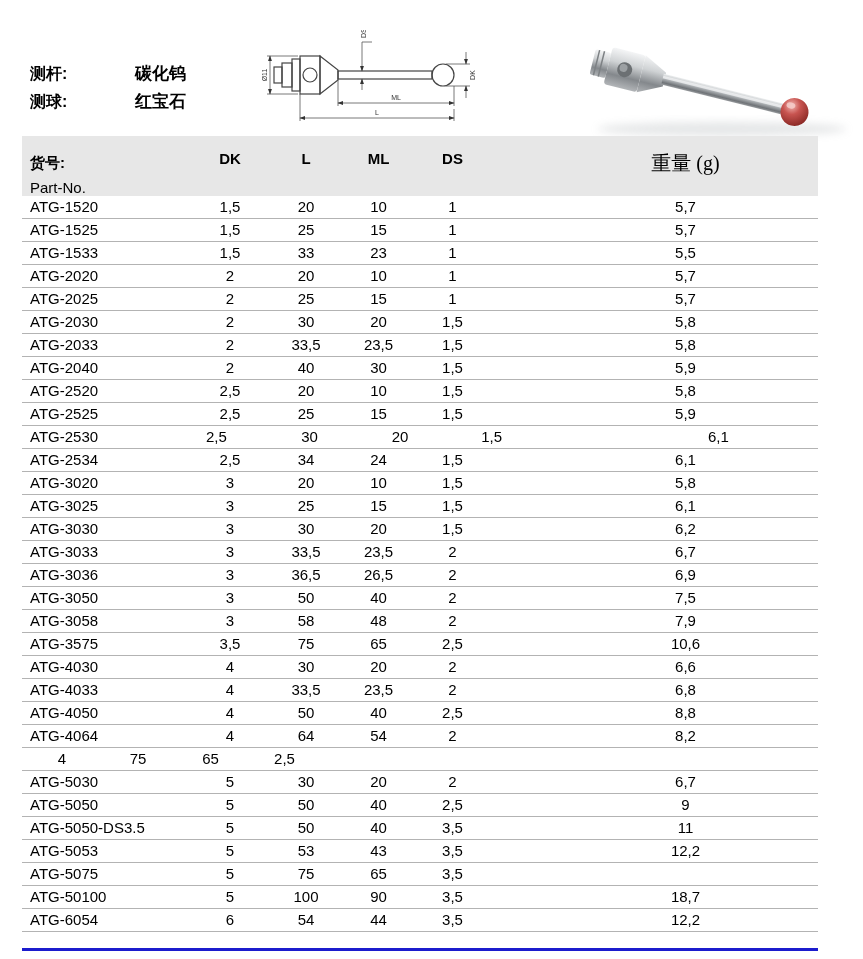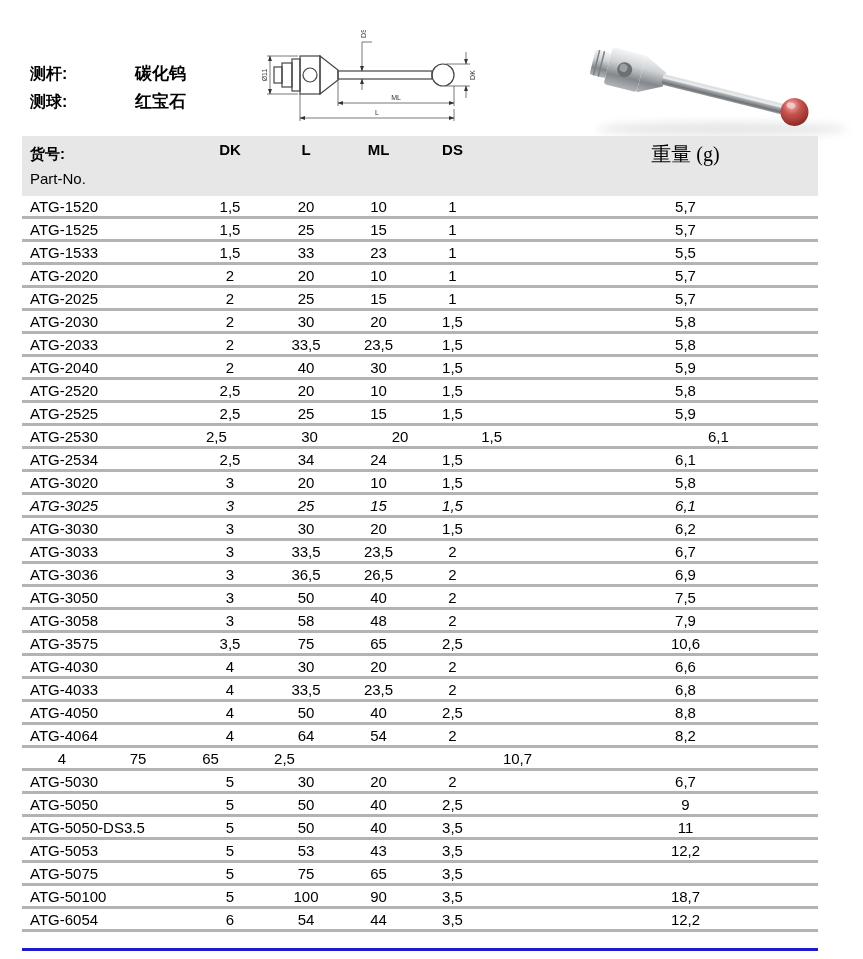--- a/index.html
+++ b/index.html
@@ -28,39 +28,39 @@
   .photo { position: absolute; left: 572px; top: 22px; }
 
   
   .table-wrap { position: absolute; left: 22px; top: 136px; width: 796px; }
   .thead {
     display: flex;
     background: #e7e7e7;
     height: 60px;
     font-size: 15px;
   }
-  .thead .hcell { padding-top: 5px; }
+  .thead .hcell { padding-top: 14px; }
   .part-col   { width: 168px; padding-left: 8px; text-align: left; }
   .dk-col     { width: 80px;  text-align: center; }
   .l-col      { width: 72px;  text-align: center; }
   .ml-col     { width: 73px;  text-align: center; }
   .ds-col     { width: 75px;  text-align: center; }
   .weight-col { width: 328px; padding-left: 63px; text-align: center; }
   .h-bold { font-weight: bold; }
   .part-no-zh { font-weight: bold; line-height: 26px; }
   .part-no-en { font-weight: normal; line-height: 24px; }
   .weight-header { font-family: "Liberation Serif", serif; font-weight: normal; font-size: 20px; }
 
   .tbody { width: 796px; }
   .trow {
     display: flex;
     height: 23px;
     line-height: 22px;
     font-size: 15px;
-    border-bottom: 3px solid #14532d;
+    border-bottom: 1px solid #14532d;
   }
   .trow .part-col { font-size: 15px; }
 
   .blue-line {
     position: absolute;
     left: 22px;
     top: 948px;
     width: 796px;
     height: 3px;
   }
@@ -277,21 +277,21 @@
           <div class="weight-col">6,1</div>
         </div>
         <div class="trow" style="border-bottom-color: rgb(179, 179, 179);">
           <div class="part-col">ATG-3020</div>
           <div class="dk-col">3</div>
           <div class="l-col">20</div>
           <div class="ml-col">10</div>
           <div class="ds-col">1,5</div>
           <div class="weight-col">5,8</div>
         </div>
-        <div class="trow" style="border-bottom-color: rgb(179, 179, 179); font-style: italic;">
+        <div class="trow" style="border-bottom-color: rgb(179, 179, 179);">
           <div class="part-col">ATG-3025</div>
           <div class="dk-col">3</div>
           <div class="l-col">25</div>
           <div class="ml-col">15</div>
           <div class="ds-col">1,5</div>
           <div class="weight-col">6,1</div>
         </div>
         <div class="trow" style="border-bottom-color: rgb(179, 179, 179);">
           <div class="part-col">ATG-3030</div>
           <div class="dk-col">3</div>
@@ -370,21 +370,20 @@
           <div class="l-col">64</div>
           <div class="ml-col">54</div>
           <div class="ds-col">2</div>
           <div class="weight-col">8,2</div>
         </div>
         <div class="trow" style="border-bottom-color: rgb(179, 179, 179);">
           <div class="dk-col">4</div>
           <div class="l-col">75</div>
           <div class="ml-col">65</div>
           <div class="ds-col">2,5</div>
-          <div class="weight-col">10,7</div>
         </div>
         <div class="trow" style="border-bottom-color: rgb(179, 179, 179);">
           <div class="part-col">ATG-5030</div>
           <div class="dk-col">5</div>
           <div class="l-col">30</div>
           <div class="ml-col">20</div>
           <div class="ds-col">2</div>
           <div class="weight-col">6,7</div>
         </div>
         <div class="trow" style="border-bottom-color: rgb(179, 179, 179);">

